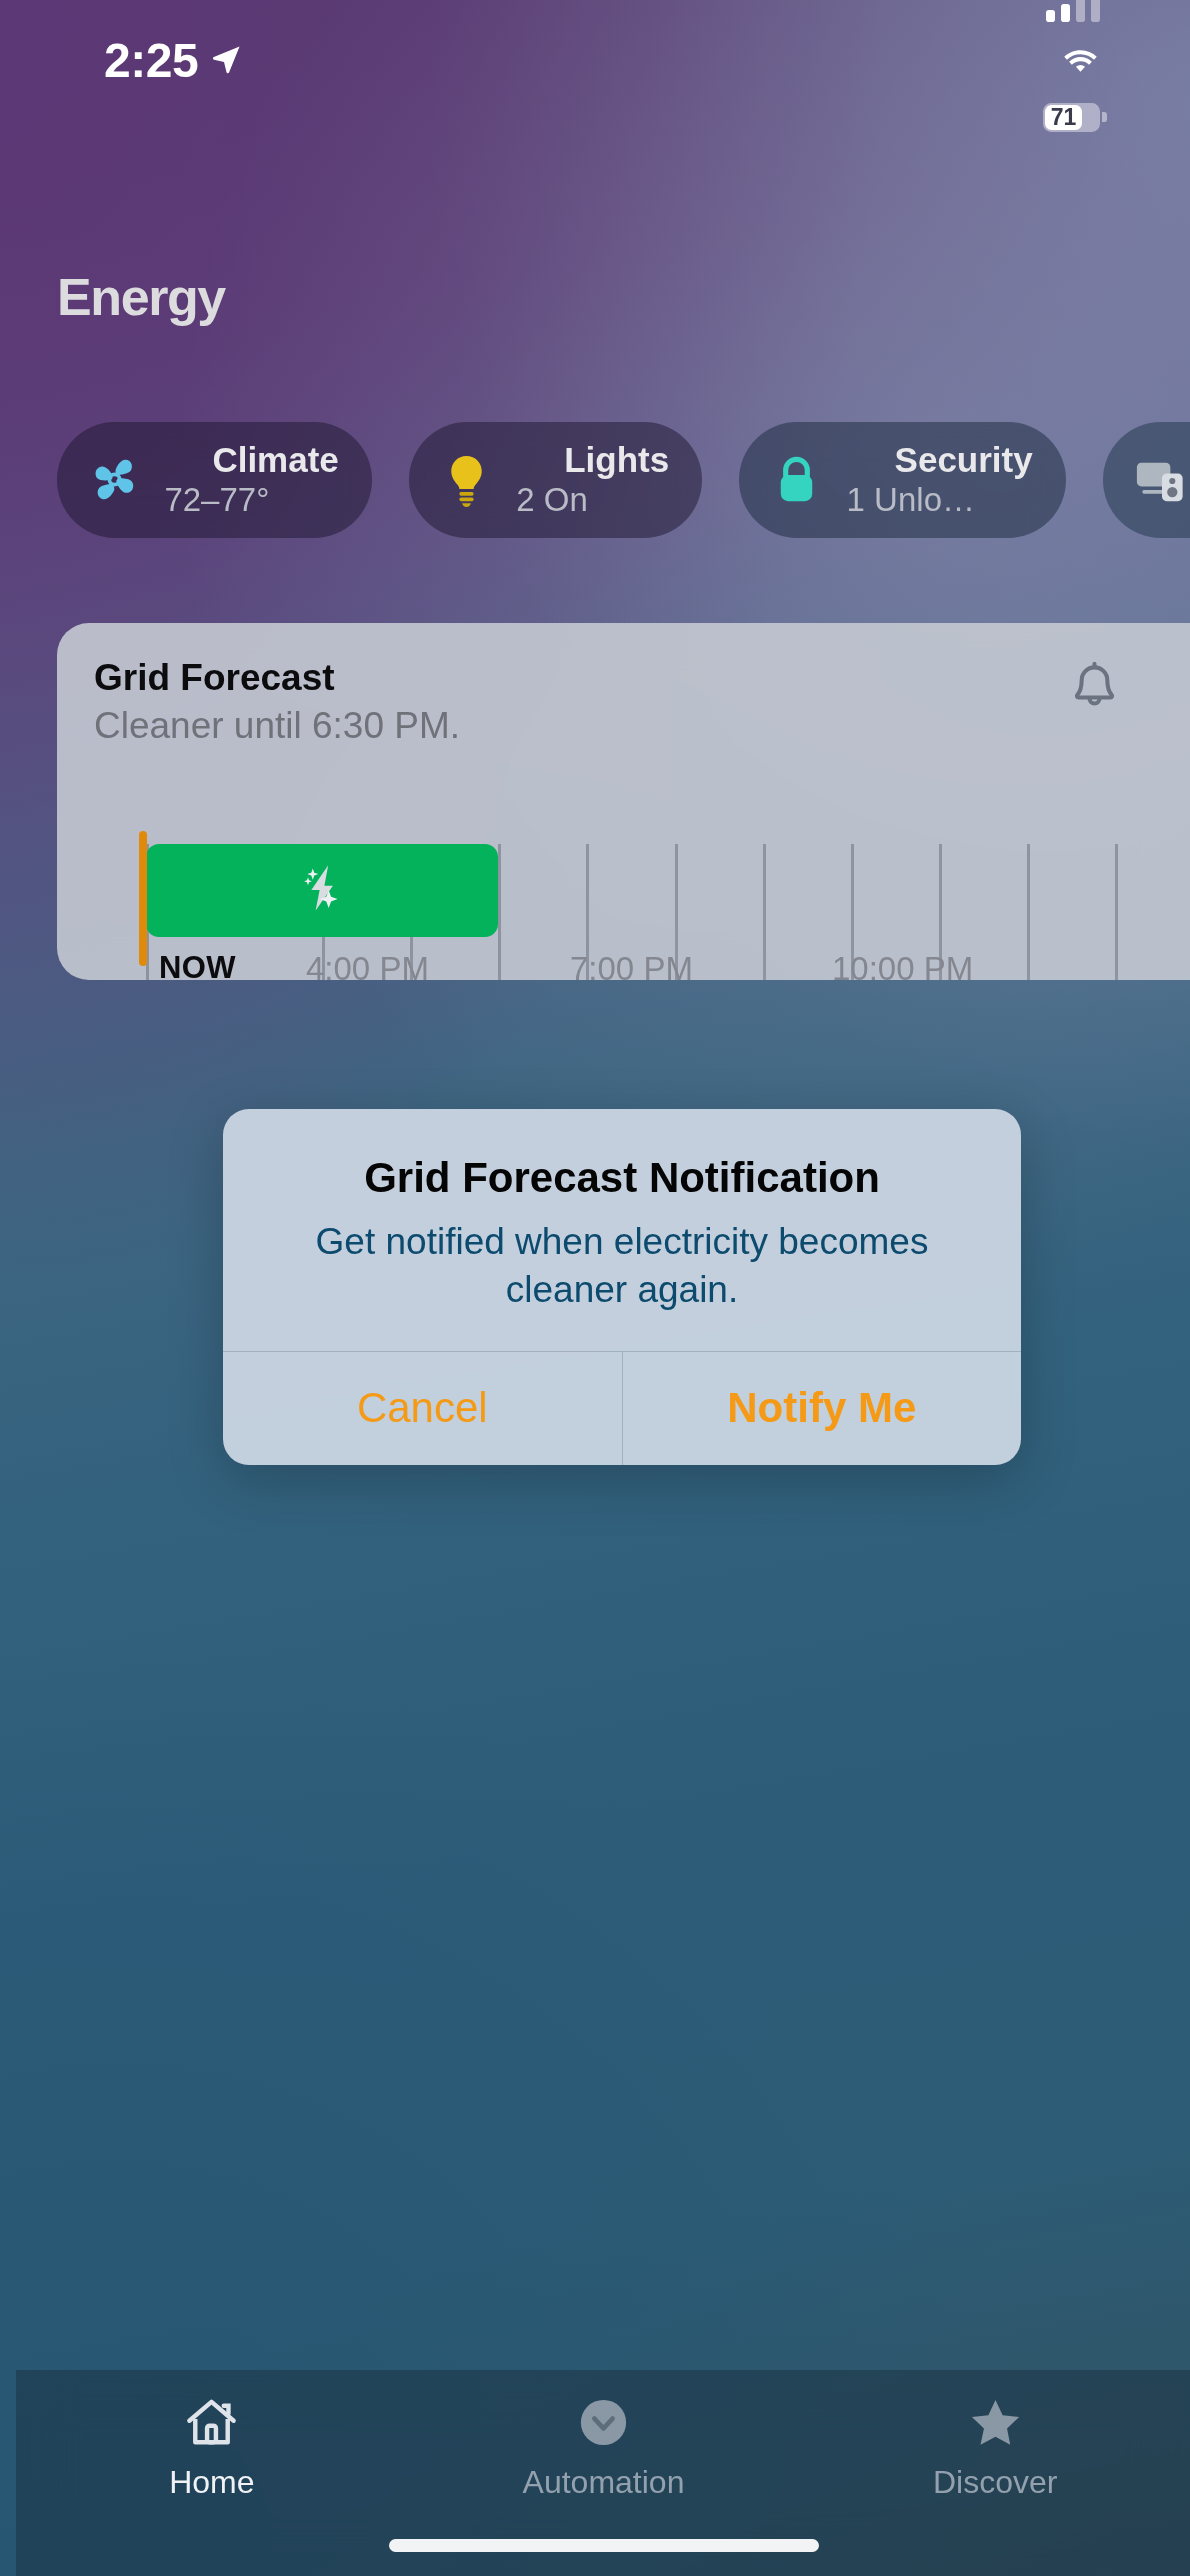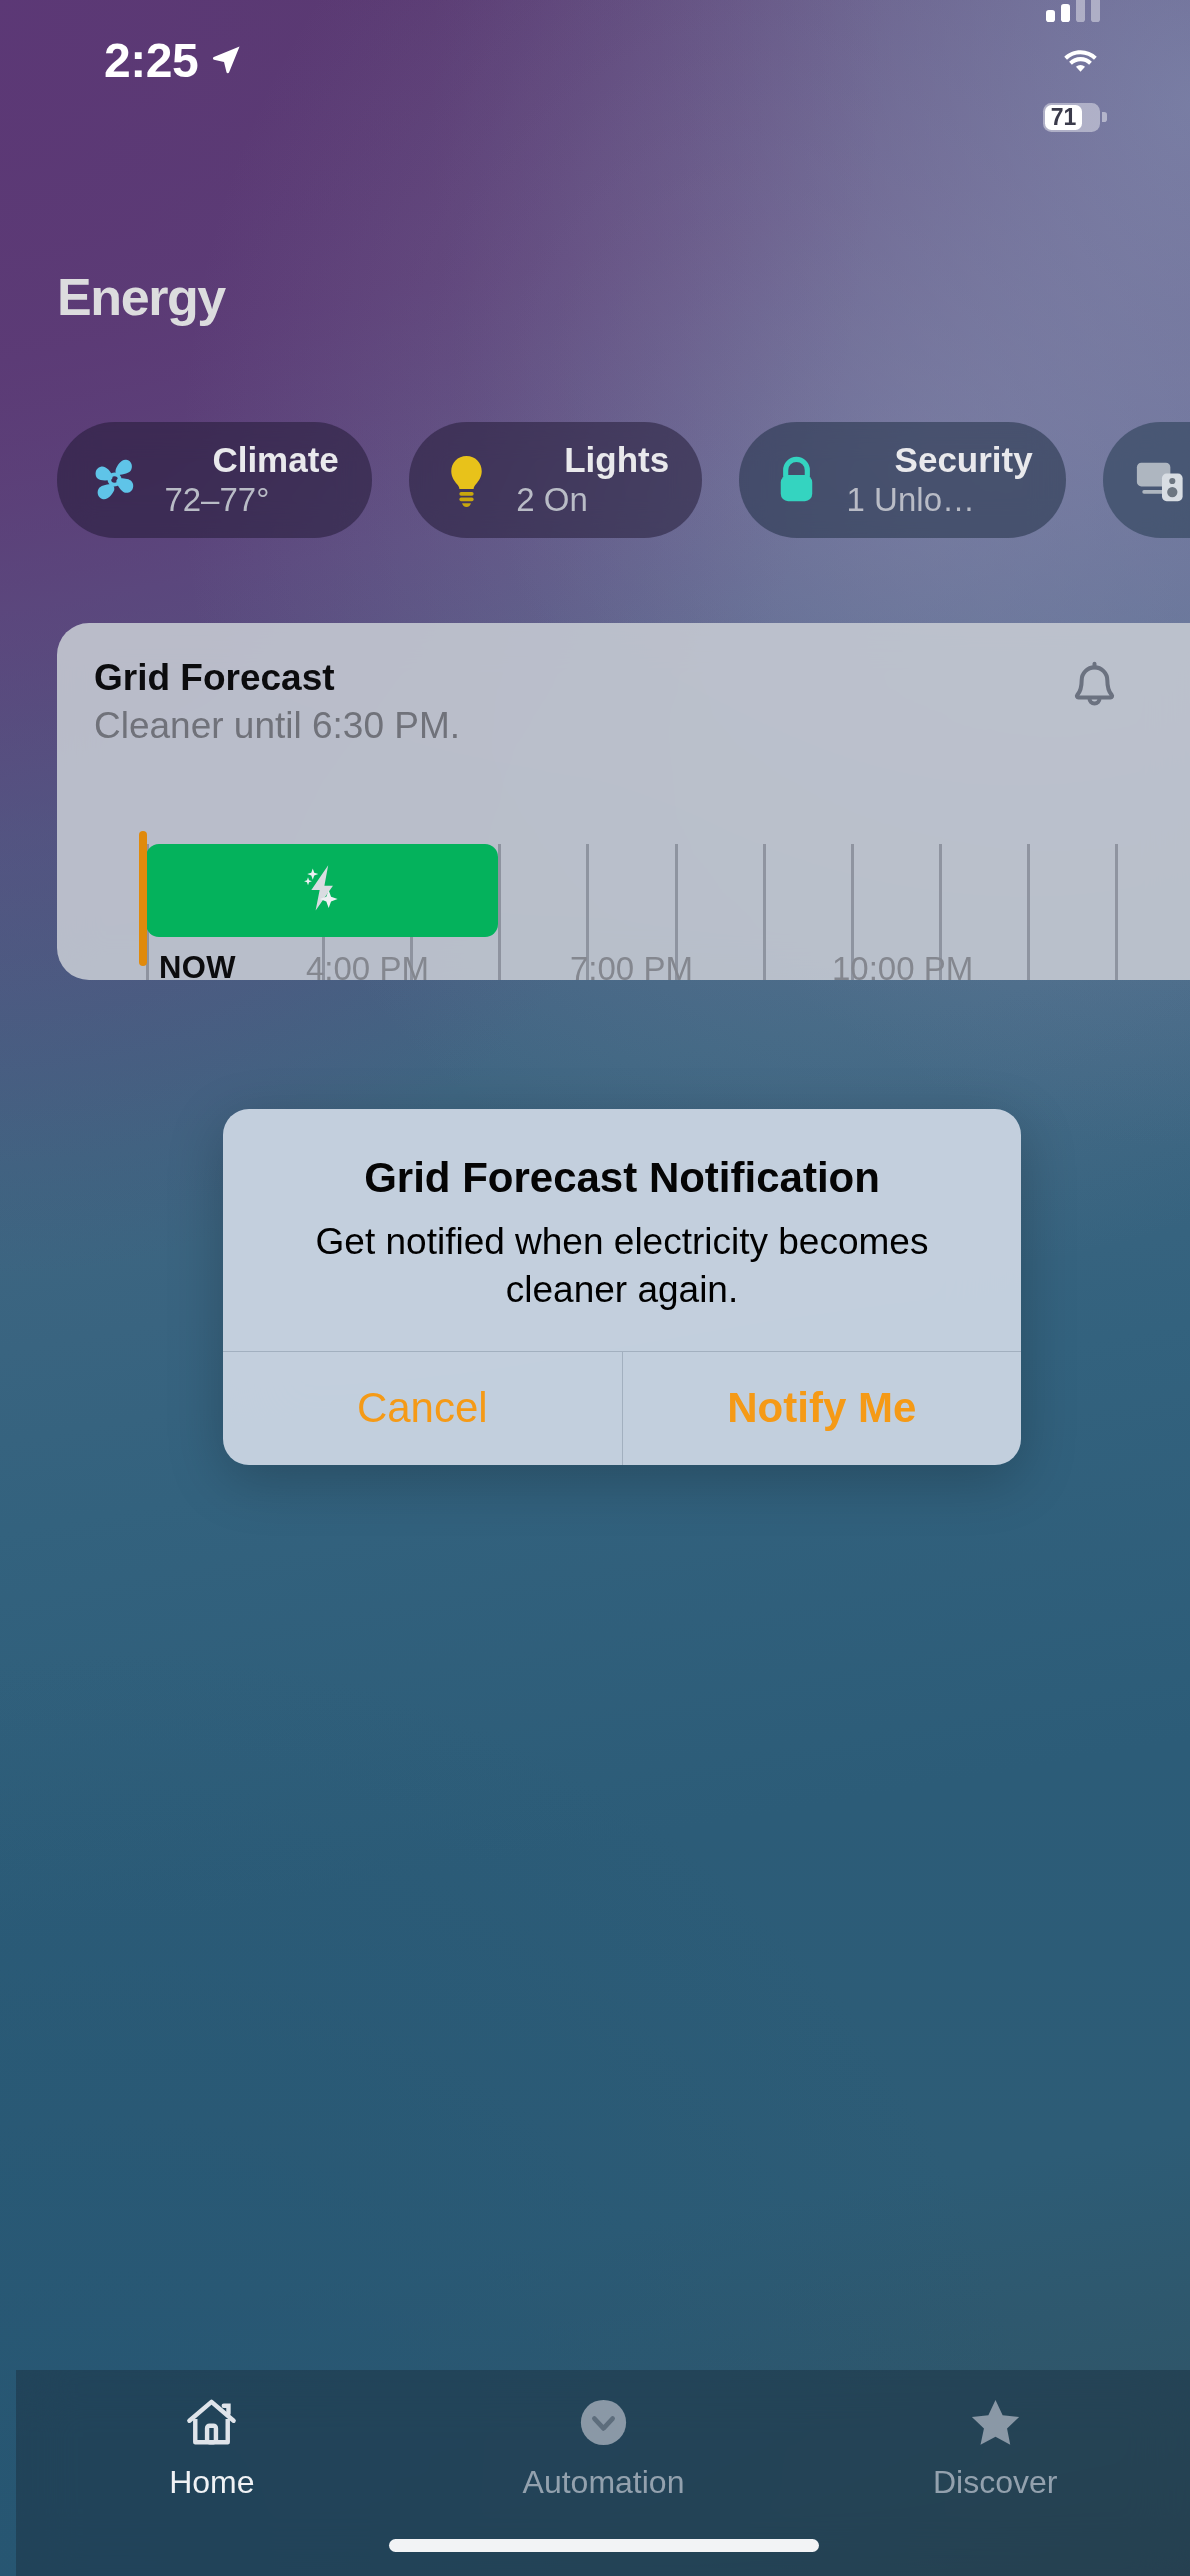--- a/index.html
+++ b/index.html
@@ -132,21 +132,21 @@
   
   #alert {
     position:absolute; top:1109px; left:223px; width:798px;
     border-radius:26px; overflow:hidden;
     background:rgba(205,215,228,0.93);
     backdrop-filter:blur(37px);
     box-shadow:0 15px 56px rgba(0,0,0,0.22);
   }
   #alert-body { padding:43px 50px 37px; text-align:center; }
   #alert-title { font-size:42px; font-weight:700; color:#050505; line-height:1.25; }
-  #alert-msg   { font-size:37px; font-weight:400; color:#000000; line-height:1.30; margin-top:13px; }
+  #alert-msg   { font-size:37px; font-weight:400; color:#0c4a6e; line-height:1.30; margin-top:13px; }
   #alert-actions { display:flex; border-top:1.9px solid rgba(110,125,145,0.38); }
   .alert-btn {
     flex:1; height:113px; display:flex; align-items:center; justify-content:center;
     font-size:42px; color:#f59a16; background:transparent;
     border:none; font-family:inherit;
   }
   .alert-btn.primary { font-weight:700; }
   .alert-btn.sep { border-right:1.9px solid rgba(110,125,145,0.38); }
 
   

